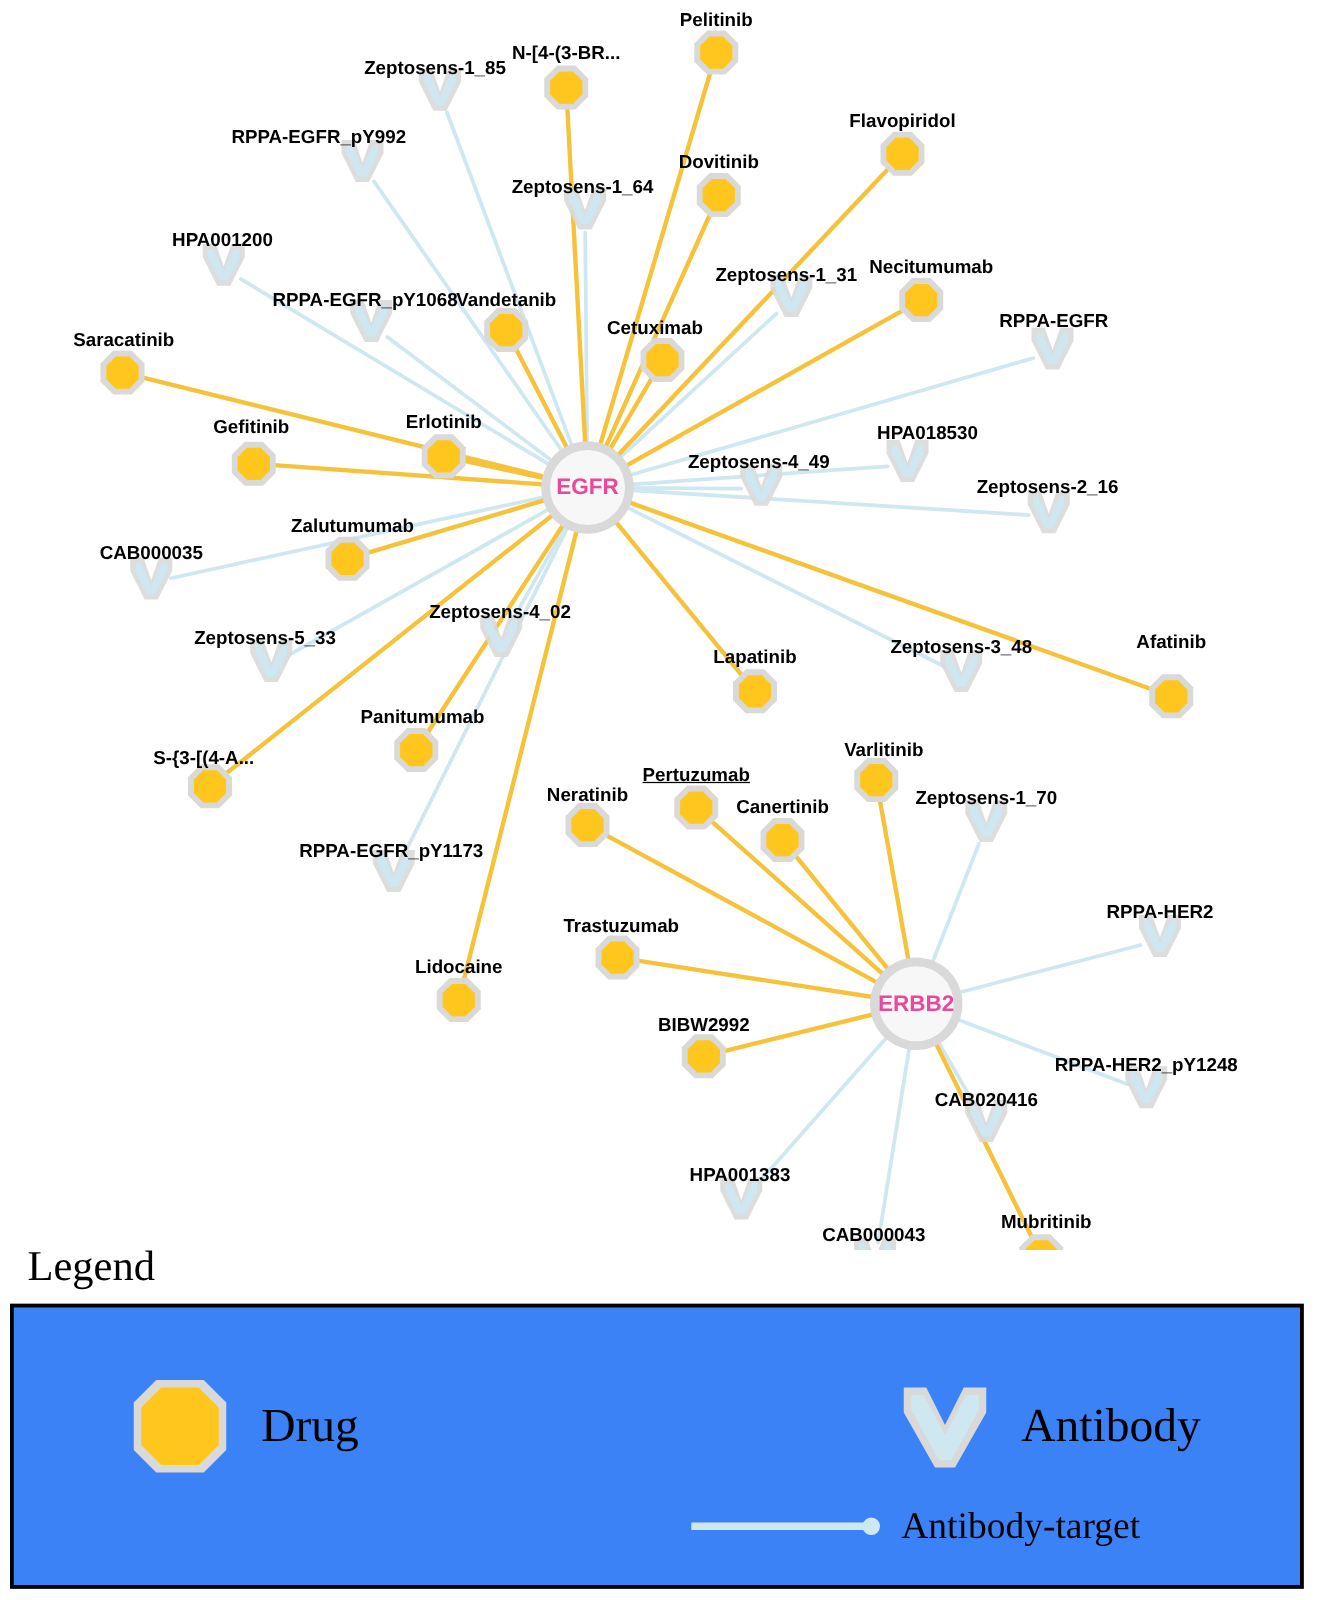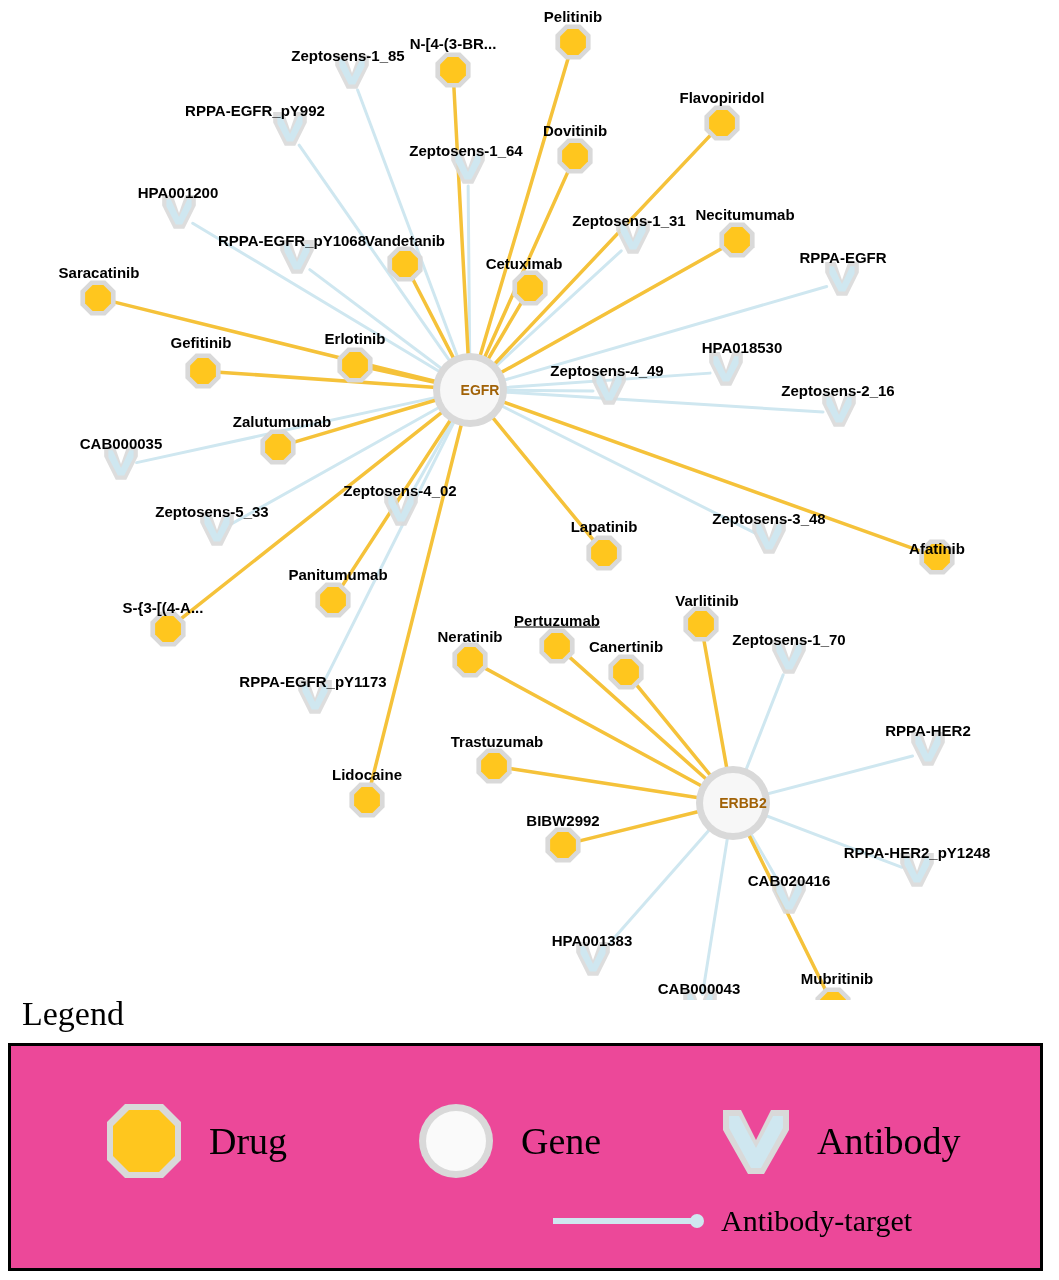--- a/index.html
+++ b/index.html
@@ -28,34 +28,33 @@
     font-size: 15px;
     color: #000000;
     white-space: nowrap;
     transform: translate(-50%, -50%);
     pointer-events: none;
   }
   .gene-label {
     position: absolute;
     font-family: "Liberation Sans", sans-serif;
     font-weight: bold;
-    font-size: 14px;
-    color: #a16207;
+    font-size: 18px;
+    color: #ec4899;
     white-space: nowrap;
     transform: translate(-50%, -50%);
-    margin-left: 10px;
   }
   #legend-box {
     position: absolute;
     left: 8px;
     top: 1043px;
     width: 1035px;
     height: 228px;
     border: 3px solid #000000;
-    background: #ec4899;
+    background: #3b82f6;
     box-sizing: border-box;
   }
   #legend-title {
     position: absolute;
     left: 22px;
     top: 995px;
     font-family: "Liberation Serif", serif;
     font-weight: normal;
     font-size: 34px;
     color: #000000;
@@ -340,21 +339,21 @@
       <div class="node-label" style="left: 453px; top: 43px;">N-[4-(3-BR...</div>
       <div class="node-label" style="left: 722px; top: 97px;">Flavopiridol</div>
       <div class="node-label" style="left: 575px; top: 130px;">Dovitinib</div>
       <div class="node-label" style="left: 745px; top: 214px;">Necitumumab</div>
       <div class="node-label" style="left: 405px; top: 240px;">Vandetanib</div>
       <div class="node-label" style="left: 524px; top: 263px;">Cetuximab</div>
       <div class="node-label" style="left: 99px; top: 272px;">Saracatinib</div>
       <div class="node-label" style="left: 355px; top: 338px;">Erlotinib</div>
       <div class="node-label" style="left: 201px; top: 342px;">Gefitinib</div>
       <div class="node-label" style="left: 282px; top: 421px;">Zalutumumab</div>
-      <div class="node-label" style="left: 937px; top: 548px;">Afatinib</div>
+      <div class="node-label" style="left: 937px; top: 514px;">Afatinib</div>
       <div class="node-label" style="left: 604px; top: 526px;">Lapatinib</div>
       <div class="node-label" style="left: 707px; top: 600px;">Varlitinib</div>
       <div class="node-label" style="left: 338px; top: 574px;">Panitumumab</div>
       <div class="node-label" style="left: 163px; top: 607px;">S-{3-[(4-A...</div>
       <div class="node-label" style="left: 557px; top: 620px; text-decoration: underline;">Pertuzumab</div>
       <div class="node-label" style="left: 470px; top: 636px;">Neratinib</div>
       <div class="node-label" style="left: 626px; top: 646px;">Canertinib</div>
       <div class="node-label" style="left: 497px; top: 741px;">Trastuzumab</div>
       <div class="node-label" style="left: 367px; top: 774px;">Lidocaine</div>
       <div class="node-label" style="left: 563px; top: 820px;">BIBW2992</div>
@@ -368,27 +367,20 @@
 
 <div id="legend-box">
   <div class="legend-row" style="left:88px; top:50px;">
     <svg width="90" height="90" viewBox="0 0 90 90">
       <polygon points="26,8 64,8 82,26 82,64 64,82 26,82 8,64 8,26" fill="#D9D9D9"></polygon>
       <polygon points="30,14 60,14 76,30 76,60 60,76 30,76 14,60 14,30" fill="#FFC61E"></polygon>
     </svg>
     <span class="legend-text" style="margin-left:20px;">Drug</span>
   </div>
 
-  <div class="legend-row" style="left:400px; top:50px;">
-    <svg width="90" height="90" viewBox="0 0 90 90">
-      <circle cx="45" cy="45" r="37" fill="#D9D9D9"></circle>
-      <circle cx="45" cy="45" r="30" fill="#FAFAFA"></circle>
-    </svg>
-    <span class="legend-text" style="margin-left:20px;">Gene</span>
-  </div>
 
   <div class="legend-row" style="left:700px; top:50px;">
     <svg width="90" height="90" viewBox="0 0 90 90">
       <path d="M12,14 L30,14 L45,44 L60,14 L78,14 L78,34 L53,78 L37,78 L12,34 Z" fill="#D9D9D9"></path>
       <path d="M18,20 L28,20 L45,52 L62,20 L72,20 L72,32 L50,72 L40,72 L18,32 Z" fill="#CFE7F0"></path>
     </svg>
     <span class="legend-text" style="margin-left:16px;">Antibody</span>
   </div>
 
 

